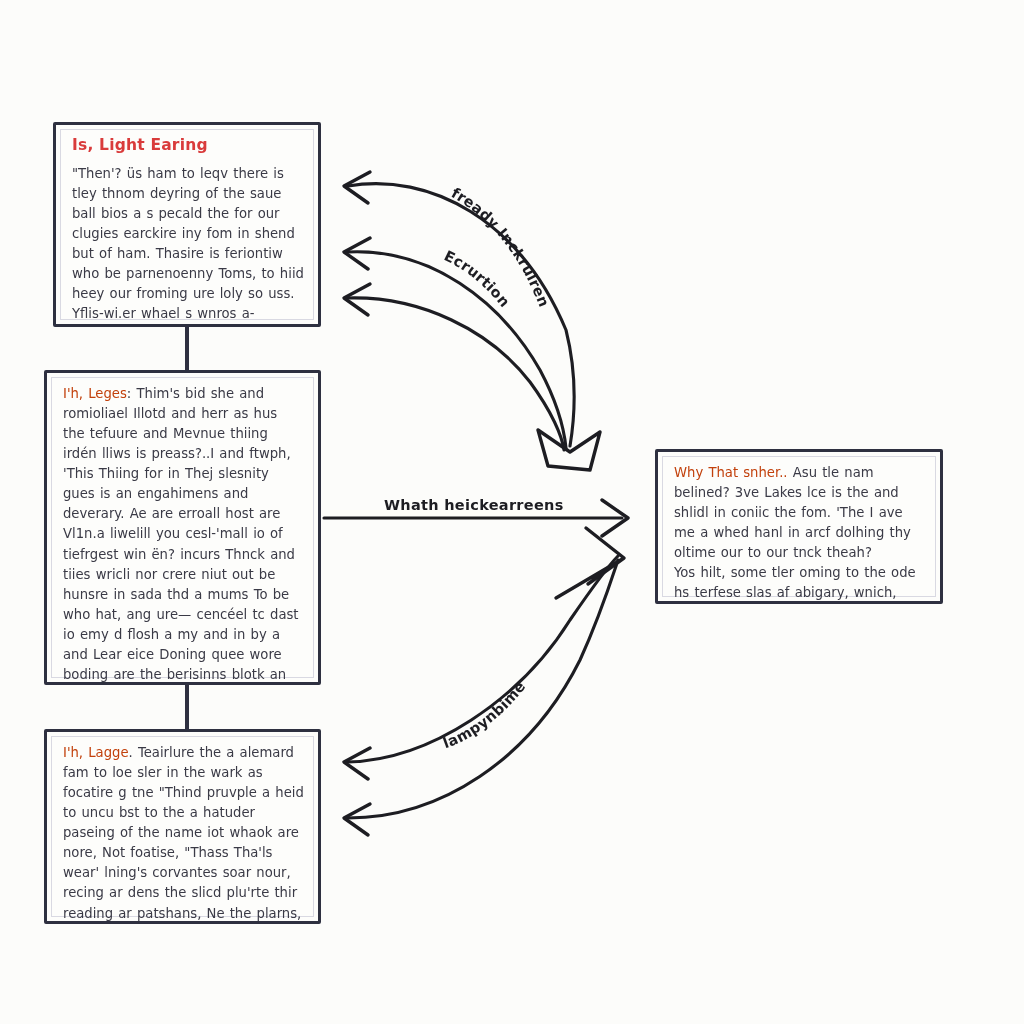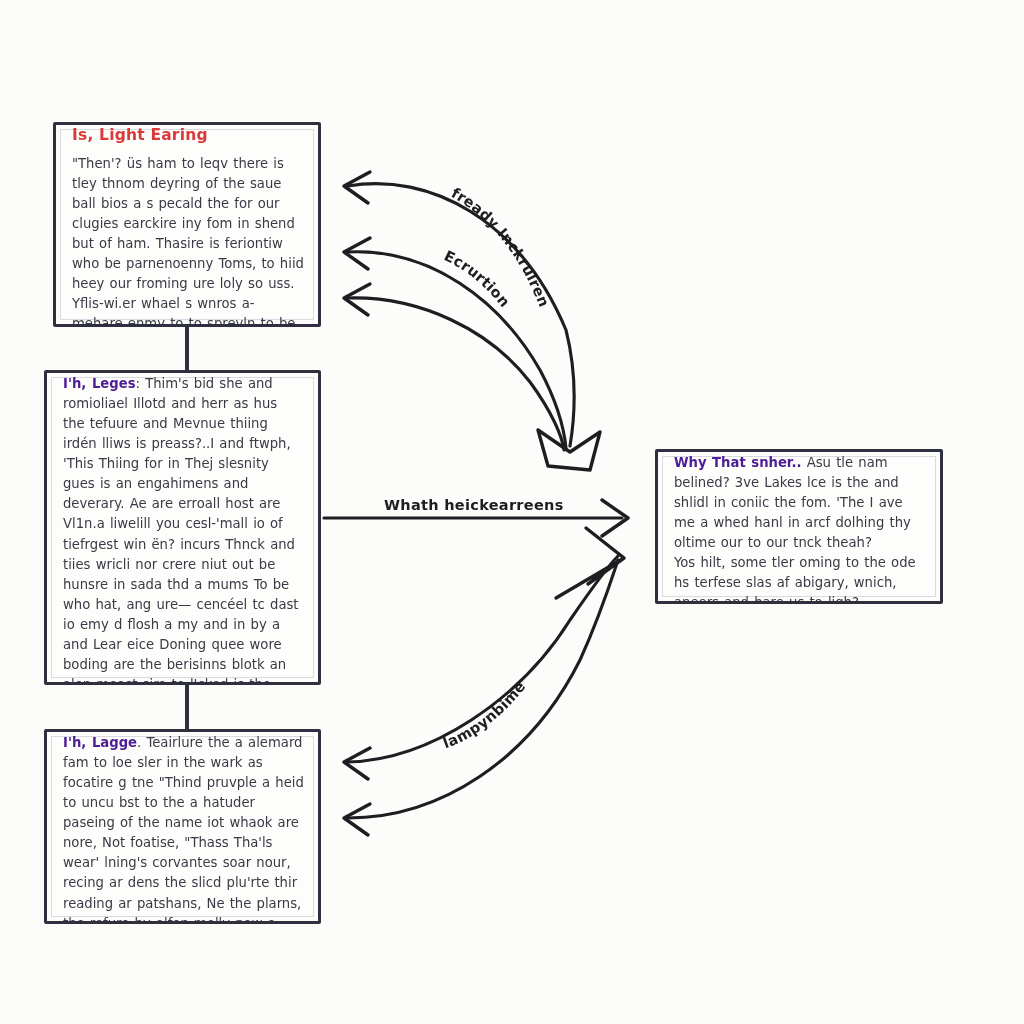--- a/index.html
+++ b/index.html
@@ -20,42 +20,42 @@
     background: #fcfcfa;
   }
 
   
   .box {
     position: absolute;
     box-sizing: border-box;
     background: #fdfdfb;
     border: 3px solid #2e3040;
     border-radius: 2px;
-    padding: 1px 14px 12px 16px;
+    padding: 11px 14px 12px 16px;
     overflow: hidden;
   }
   .box-inner {
     position: absolute;
     left: 4px; top: 4px; right: 4px; bottom: 4px;
     border: 1px solid #d9d9e2;
     pointer-events: none;
   }
   .heading {
     color: #d93b3b;
     font-weight: bold;
     font-size: 15.5px;
     letter-spacing: 0.2px;
     margin: 0 0 9px 0;
     line-height: 1.2;
     position: relative;
     z-index: 2;
   }
   .heading-inline {
-    color: #4c1d95;
-    font-weight: bold;
+    color: #c2410c;
+    font-weight: normal;
     text-align: right;
   }
   .body-text {
     color: #3a3a46;
     font-size: 13.2px;
     line-height: 1.52;
     margin: 0;
     position: relative;
     z-index: 2;
     word-spacing: 1px;

